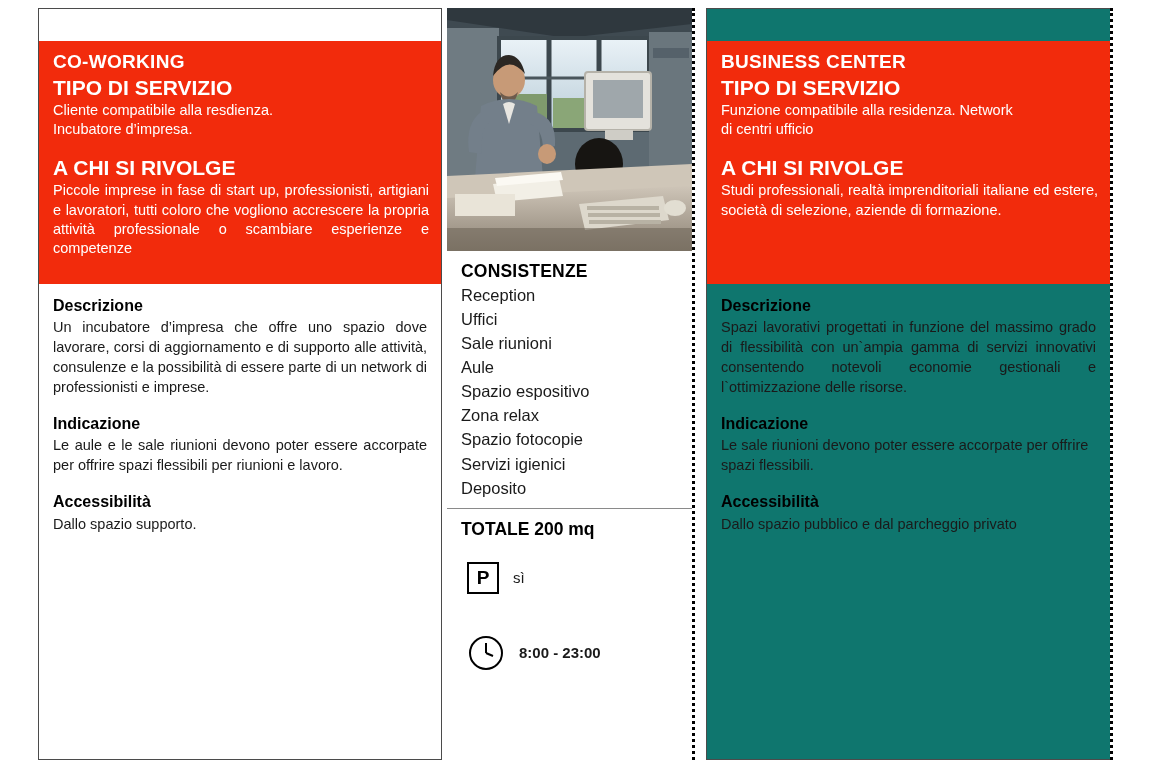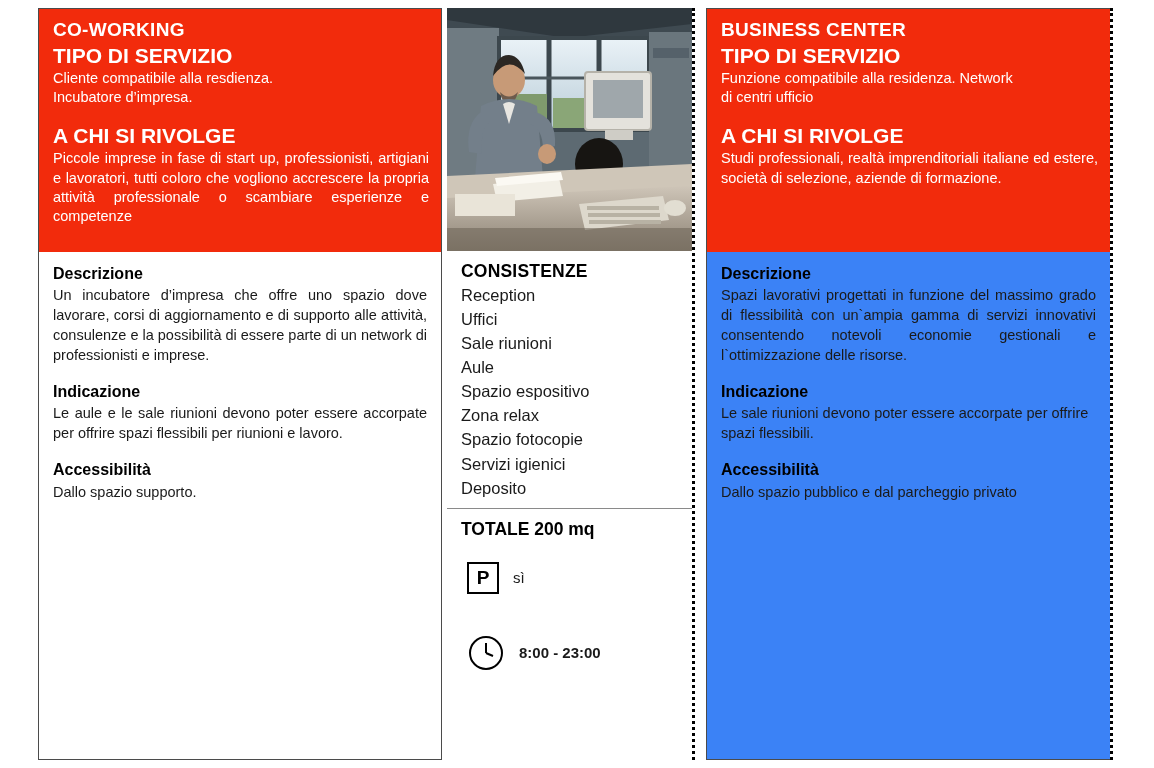--- a/index.html
+++ b/index.html
@@ -30,20 +30,21 @@
     height: 752px;
     box-sizing: border-box;
     border: 1px solid #4b4b4b;
     background: #ffffff;
   }
   .head-red {
     background: #f22b0c;
     color: #ffffff;
     box-sizing: border-box;
     padding: 10px 12px 10px 14px;
+    margin-top: 32px;
   }
   .card-left .head-red {
     height: 243px;
   }
   .head-title {
     font-size: 19px;
     font-weight: bold;
     letter-spacing: 0.3px;
     line-height: 1.15;
     margin: 0 0 2px 0;
@@ -168,21 +169,21 @@
   
   .card-right {
     position: absolute;
     left: 706px;
     top: 8px;
     width: 404px;
     height: 752px;
     box-sizing: border-box;
     border: 1px solid #4b4b4b;
     border-right: none;
-    background: #3b82f6;
+    background: #0f766e;
   }
   .card-right .head-red {
     height: 243px;
   }
   .dotted-right {
     position: absolute;
     left: 1110px;
     top: 8px;
     width: 0;
     height: 752px;

